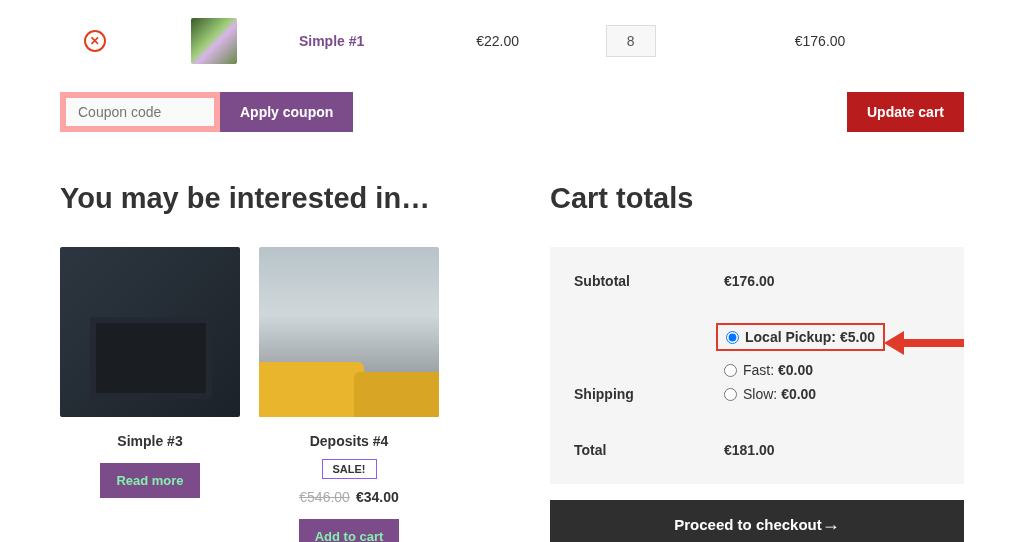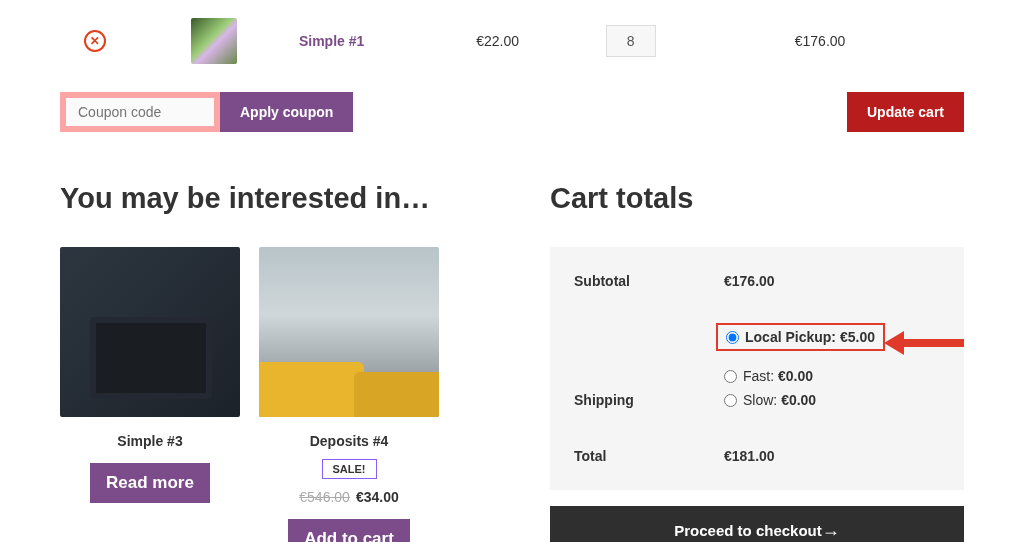--- a/index.html
+++ b/index.html
@@ -38,33 +38,33 @@
   .product-img{ width:180px; height:170px; background:#ccc; border-radius:2px; }
   .img-dark{ background:linear-gradient(135deg,#2d3640 0%,#1c2229 100%); position:relative;}
   .img-dark::after{ content:""; position:absolute; left:30px; top:70px; width:110px; height:70px; background:#1a1d22; border:6px solid #242832; border-radius:4px;}
   .img-taxi{ background:linear-gradient(180deg,#b8c4c9 0%,#d0d7da 40%,#747a7e 100%); position:relative; overflow:hidden;}
   .img-taxi::before{content:""; position:absolute; left:-5px; bottom:0; width:110px; height:55px; background:#e8b52c; border-radius:6px 6px 0 0;}
   .img-taxi::after{content:""; position:absolute; right:-10px; bottom:0; width:95px; height:45px; background:#d8a624; border-radius:6px 6px 0 0;}
   .product-title{ font-weight:700; font-size:14px; color:#333; margin-top:16px;}
   .sale-badge{ display:inline-block; border:1px solid #8b5cf6; font-size:11px; font-weight:700; padding:3px 10px; margin-top:10px;}
   .price-row{ margin-top:10px; font-size:14px; font-weight:600;}
   .old-price{ color:#aaa; text-decoration:line-through; font-weight:400; margin-right:6px;}
-  .btn-small{ display:inline-block; margin-top:14px; background:#7b4b8a; color:#ffffff; font-weight:600; font-size:17px; padding:10px 16px; cursor:pointer; border:none;}
+  .btn-small{ display:inline-block; margin-top:14px; background:#7b4b8a; color:#86efac; font-weight:600; font-size:13px; padding:10px 16px; cursor:pointer; border:none;}
 
   
   .totals{ background:#f5f5f5; padding:6px 0;}
   .trow{ display:flex; padding:20px 24px; align-items:flex-end;}
   .trow + .trow{ }
   .tlabel{ width:150px; font-weight:700; font-size:14px; color:#333;}
   .tval{ font-size:14px; color:#333; font-weight:600;}
   .ship-options{ display:flex; flex-direction:column; gap:8px; position:relative;}
   .ship-opt{ font-size:14px; font-weight:400; color:#333; display:flex; align-items:center; gap:6px;}
   .ship-opt input{ margin:0;}
   .ship-opt b{ font-weight:700;}
-  .highlight-box{ border:2px solid #e03b2a; padding:4px 8px; margin:-6px -10px 9px -8px;}
+  .highlight-box{ border:2px solid #e03b2a; padding:4px 8px; margin:-6px -10px 3px -8px;}
   .arrow{ position:absolute; left:160px; top:2px; display:flex; align-items:center;}
   .arrow-line{ width:60px; height:8px; background:#e03b2a;}
   .arrow-head{ width:0; height:0; border-top:12px solid transparent; border-bottom:12px solid transparent; border-right:20px solid #e03b2a;}
   .checkout-btn{ width:100%; height:48px; background:#2f2f2f; color:#fff; border:none; font-weight:700; font-size:15px; margin-top:16px; cursor:pointer; display:flex; align-items:center; justify-content:center; }
   .checkout-btn .arrow-icon{ font-size:18px;}
 </style>
 </head>
 <body>
 
 <div class="container">

